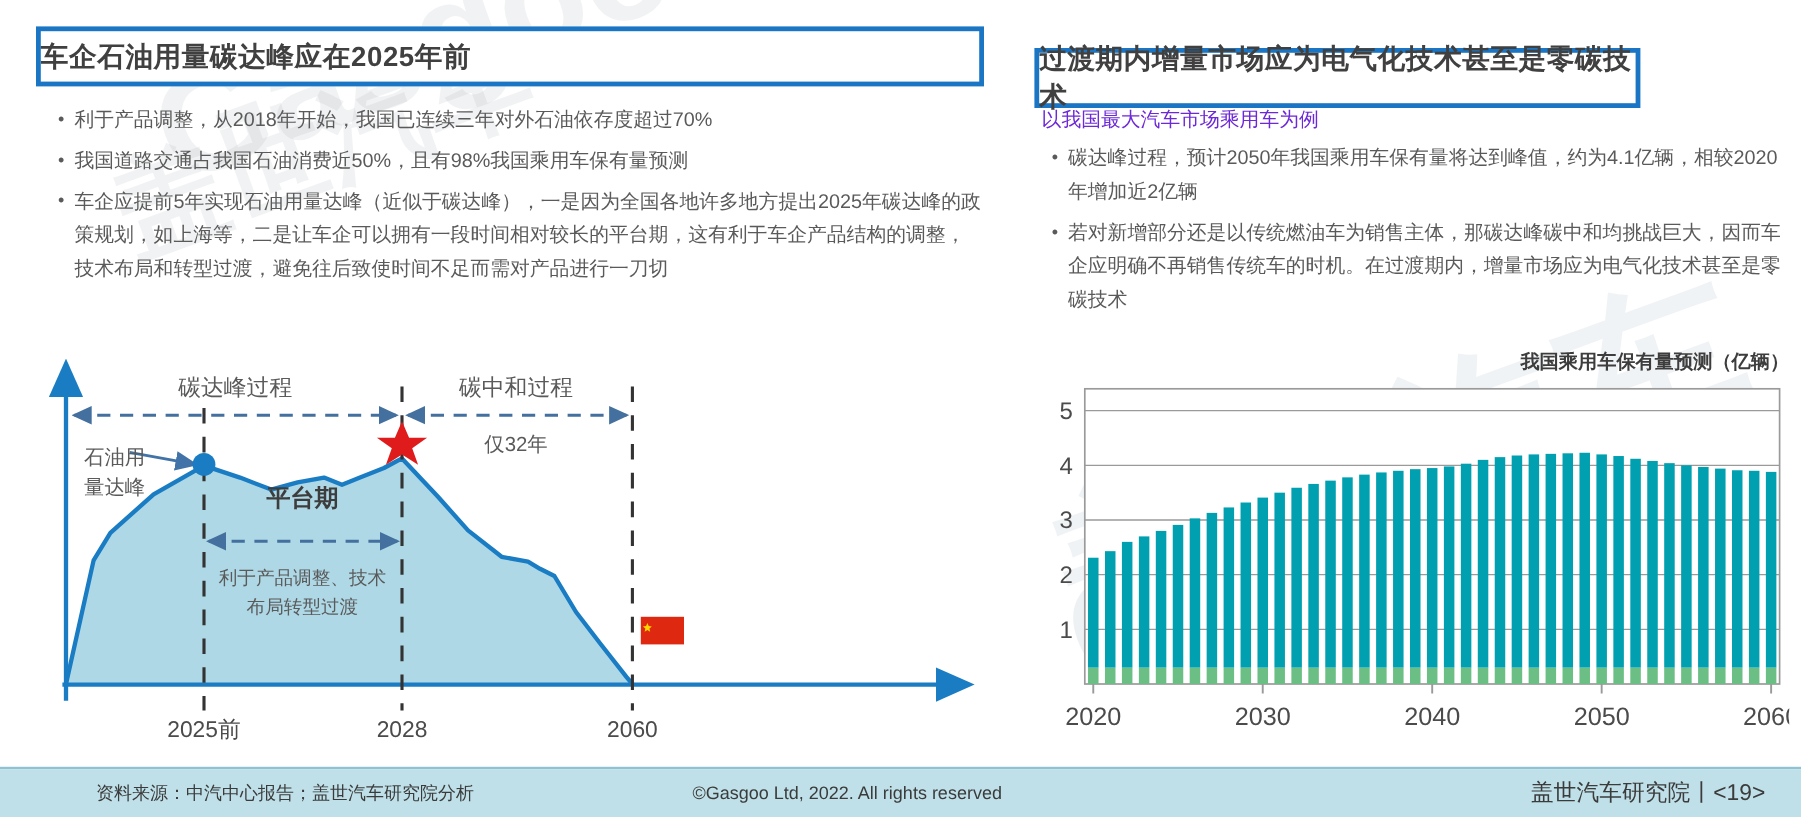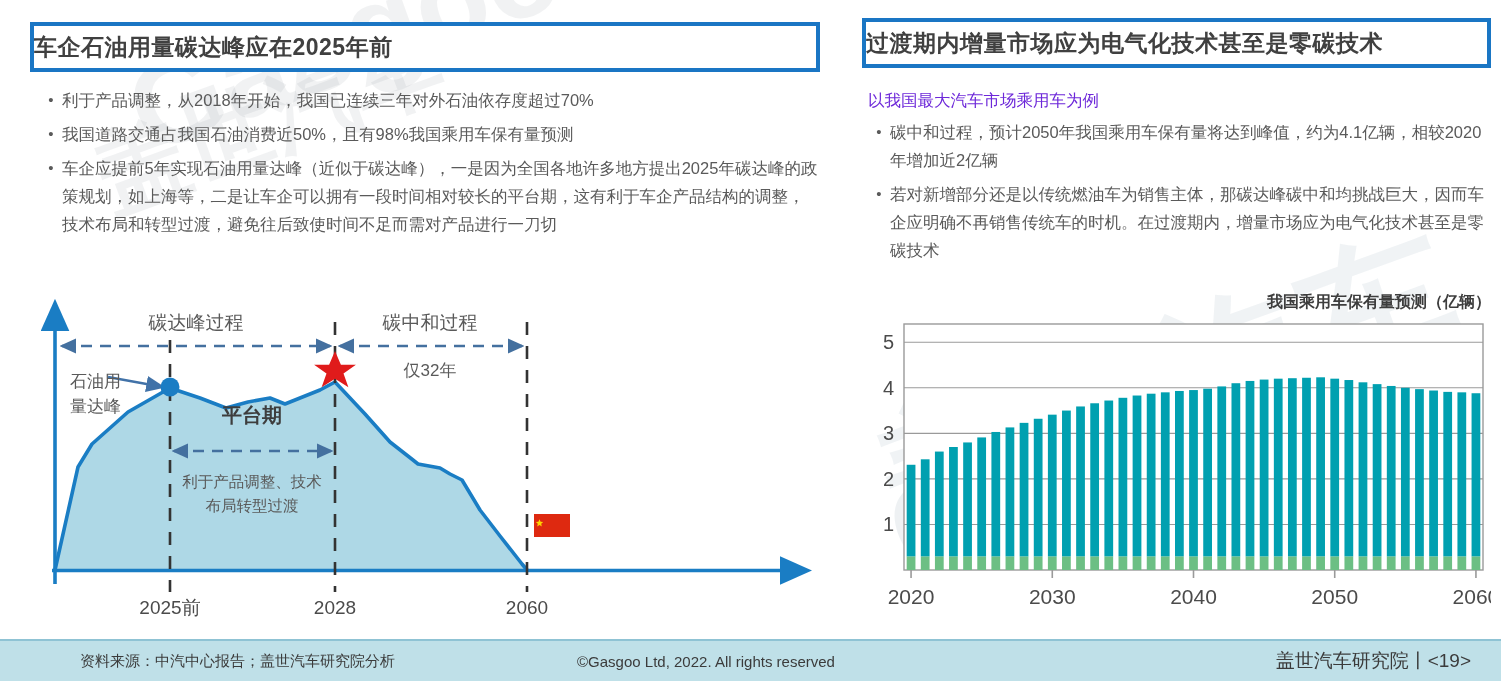--- a/index.html
+++ b/index.html
@@ -25,21 +25,21 @@
   .titlebox {
     position: absolute;
     border: 4px solid #1a76c4;
     background: #ffffff;
     display: flex; align-items: center; justify-content: flex-start;
   }
   .titlebox span {
     font-size: 23px; font-weight: bold; color: #404040; letter-spacing: .5px;
   }
   #title-left  { left: 30px;  top: 22px;  width: 790px; height: 50px; }
-  #title-right { left: 862px; top: 18px;  width: 629px; height: 50px; }
+  #title-right { left: 862px; top: 40px;  width: 505px; height: 50px; }
 
   
   .bullets { position: absolute; }
   .bullet-row { display: flex; font-size: 16.5px; color: #5a5a5a;
                 line-height: 28px; margin-bottom: 6px; }
   .bullet-dot { width: 22px; flex: 0 0 22px; text-align: center; color: #5a5a5a;
                 font-size: 15px; line-height: 28px; }
   .bullet-txt { flex: 1; }
   .plain-row { font-size: 16.5px; color: #6d28d9; line-height: 28px; margin-bottom: 4px; }
 
@@ -96,21 +96,21 @@
     <div class="bullet-row">
       <div class="bullet-dot">•</div>
       <div class="bullet-txt">车企应提前5年实现石油用量达峰（近似于碳达峰），一是因为全国各地许多地方提出2025年碳达峰的政策规划，如上海等，二是让车企可以拥有一段时间相对较长的平台期，这有利于车企产品结构的调整，技术布局和转型过渡，避免往后致使时间不足而需对产品进行一刀切</div>
     </div>
   </div>
 
   <div class="bullets" id="bullets-right">
     <div class="plain-row">以我国最大汽车市场乘用车为例</div>
     <div class="bullet-row">
       <div class="bullet-dot">•</div>
-      <div class="bullet-txt">碳中和过程，预计2050年我国乘用车保有量将达到峰值，约为4.1亿辆，相较2020年增加近2亿辆</div>
+      <div class="bullet-txt">碳达峰过程，预计2050年我国乘用车保有量将达到峰值，约为4.1亿辆，相较2020年增加近2亿辆</div>
     </div>
     <div class="bullet-row">
       <div class="bullet-dot">•</div>
       <div class="bullet-txt">若对新增部分还是以传统燃油车为销售主体，那碳达峰碳中和均挑战巨大，因而车企应明确不再销售传统车的时机。在过渡期内，增量市场应为电气化技术甚至是零碳技术</div>
     </div>
   </div>
 
   <div id="diagram">
     <svg width="800" height="330" viewBox="0 0 800 330">
       <defs>

